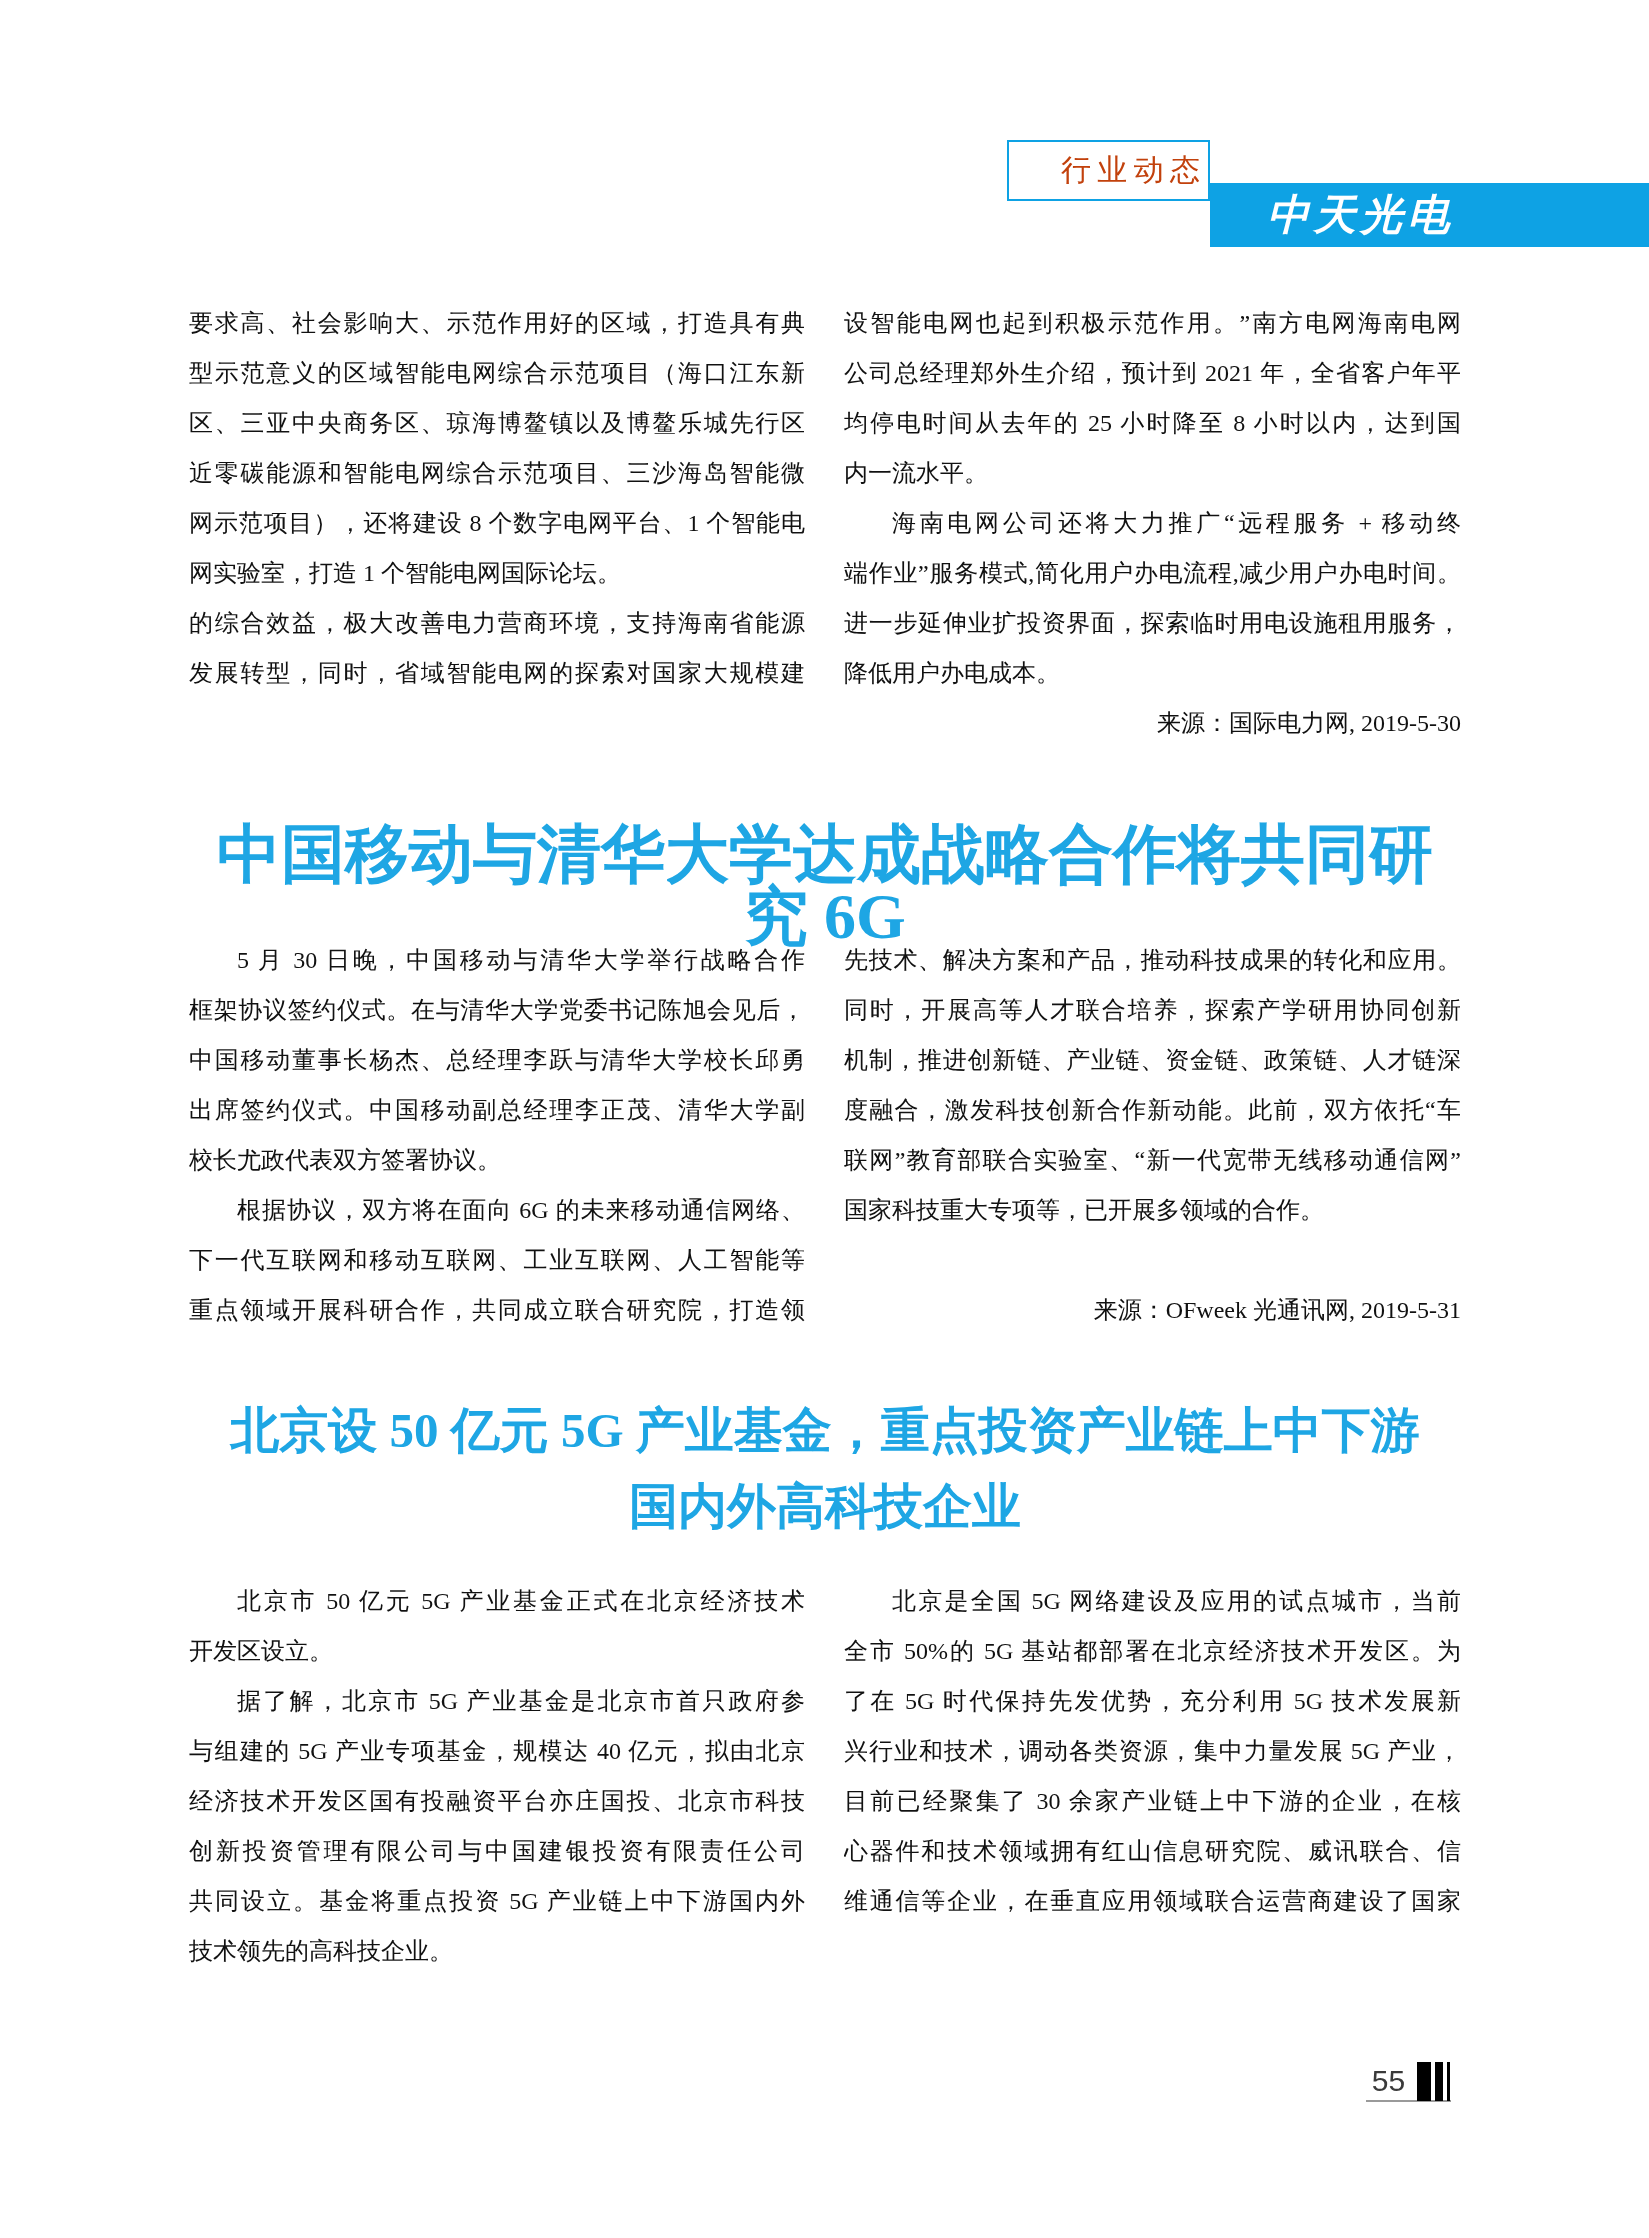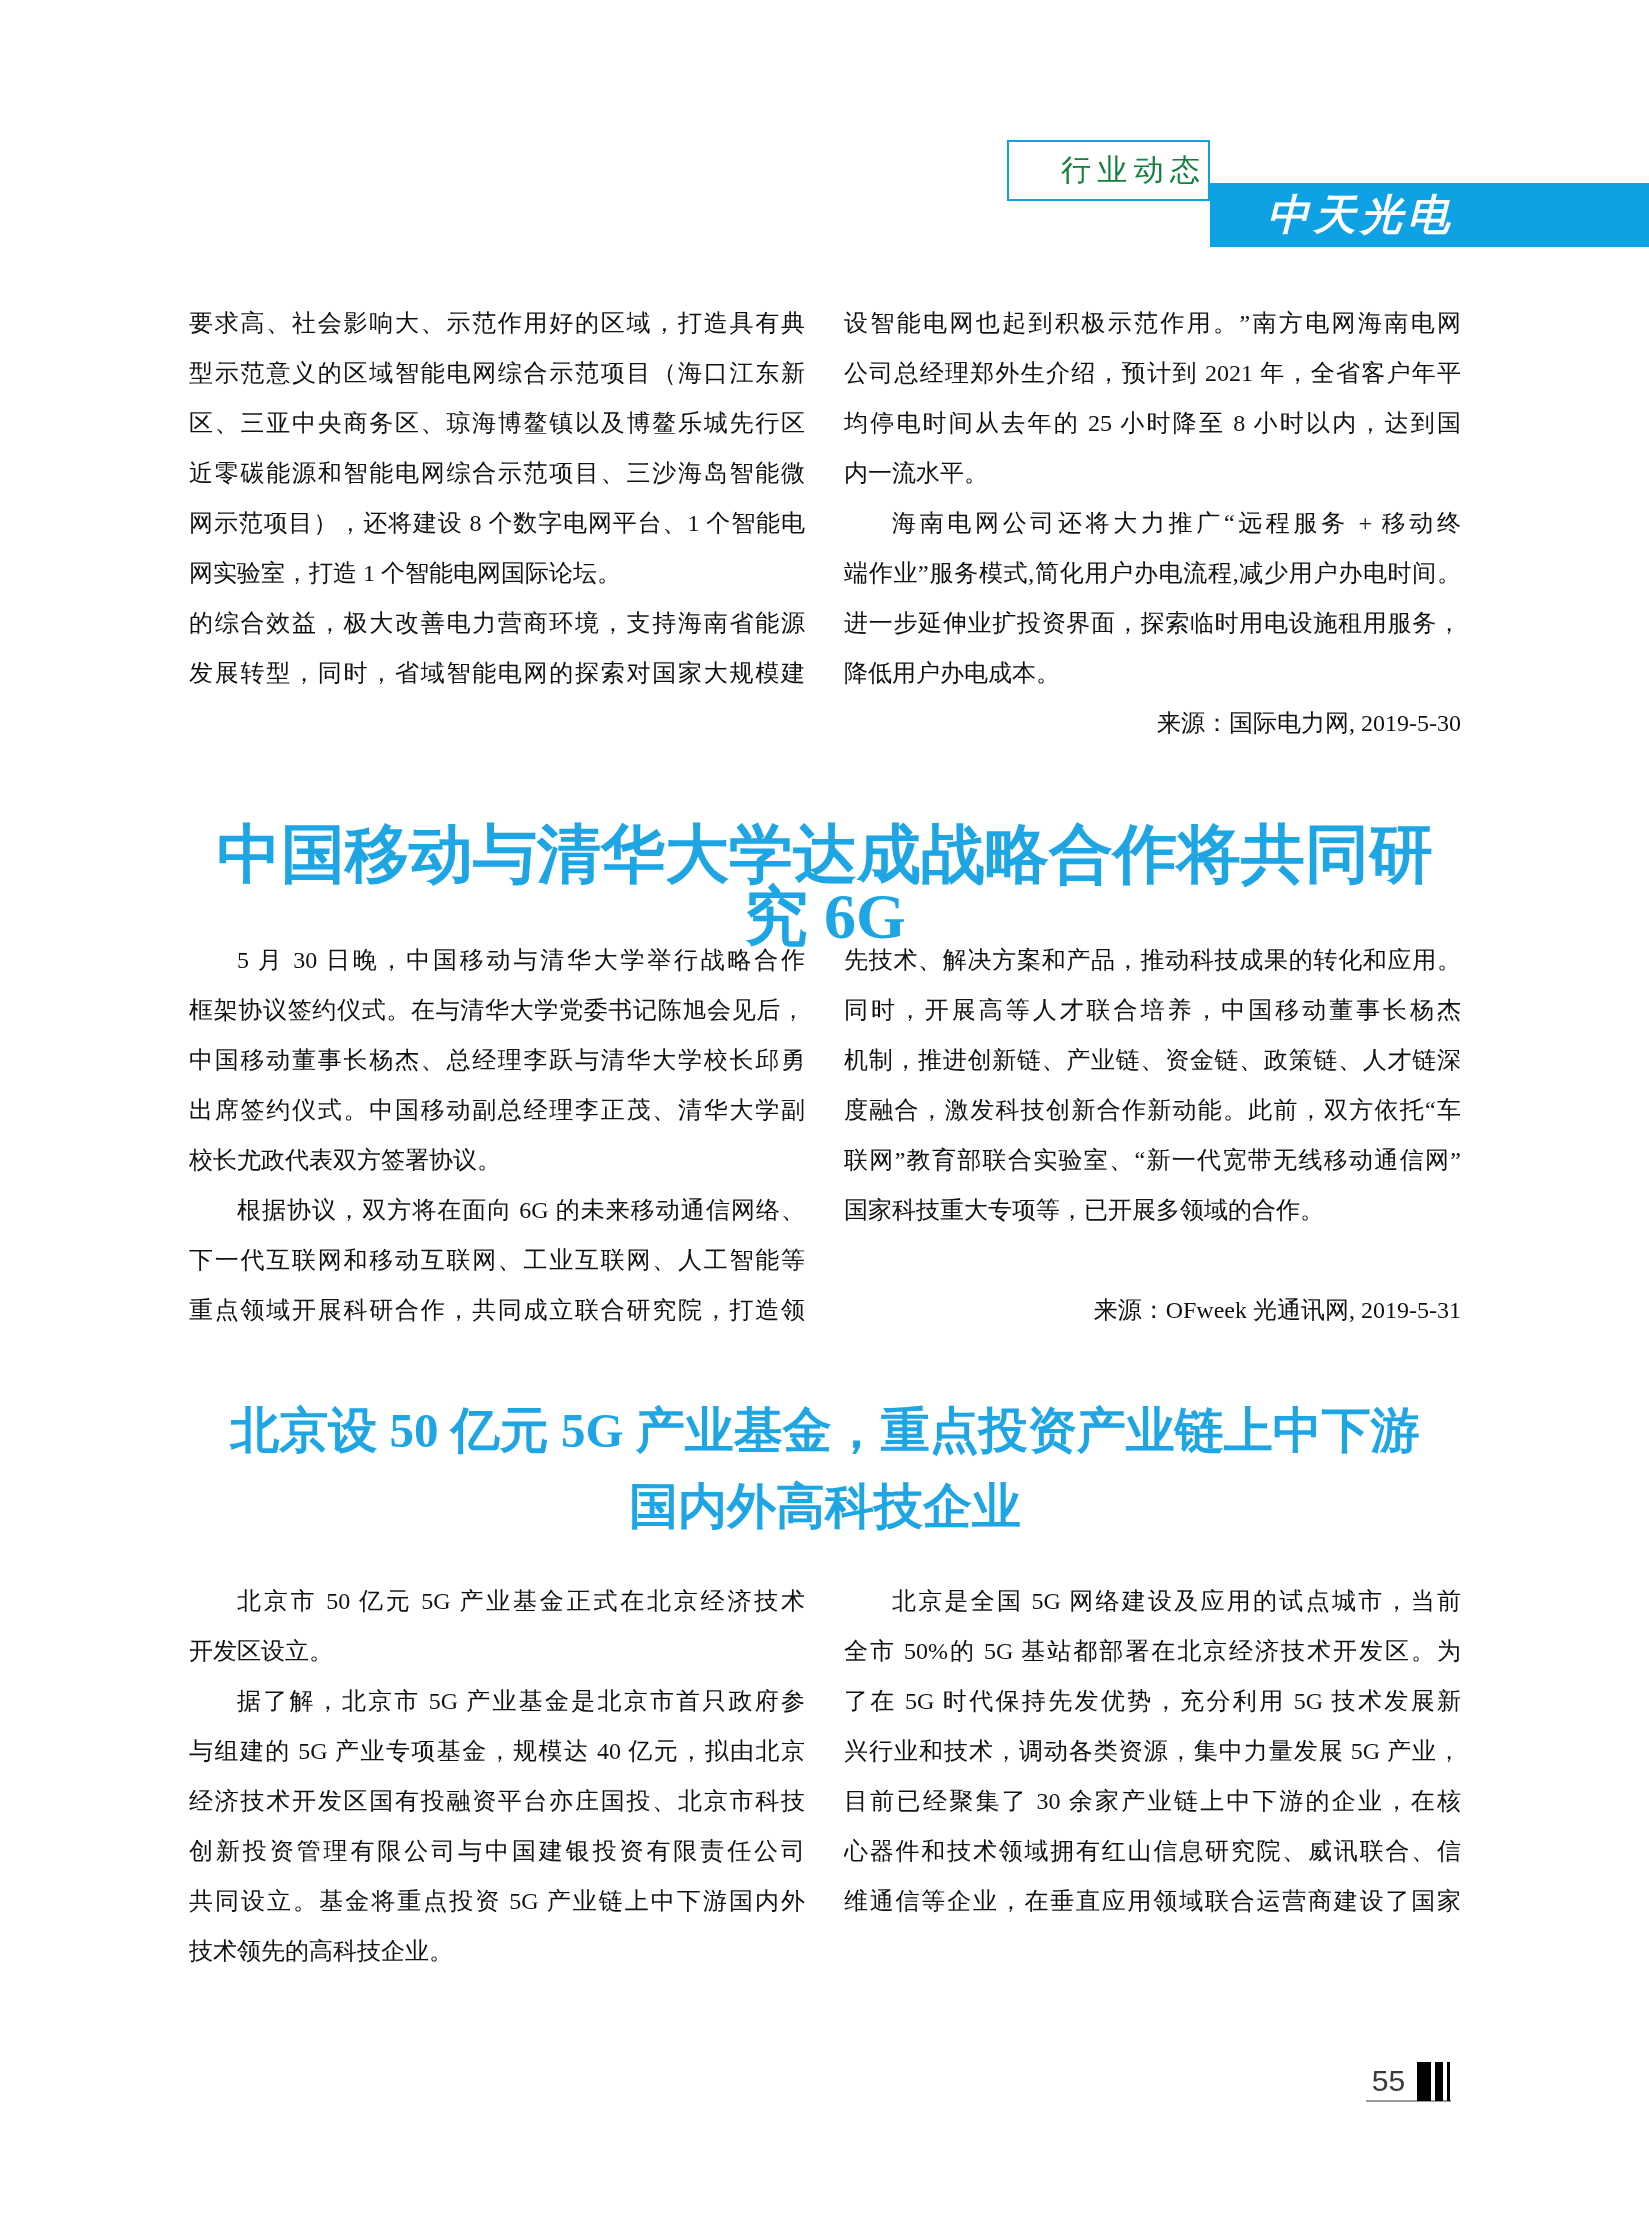--- a/index.html
+++ b/index.html
@@ -10,21 +10,21 @@
   }
 
   
   .header-badge {
     position:absolute; left:1007px; top:140px; width:203px; height:61px;
     box-sizing:border-box; border:2.4px solid #0ea2e4; background:#fff;
     display:flex; align-items:center; justify-content:center;
   }
   .header-badge span {
     font-family:"Liberation Sans","DejaVu Sans",sans-serif;
-    font-size:30px; color:#15803d; letter-spacing:6.4px; padding-left:6.4px;margin-left:44px;
+    font-size:30px; color:#c2410c; letter-spacing:6.4px; padding-left:6.4px;margin-left:44px;
   }
   .header-band {
     position:absolute; left:1210px; top:139px; width:440px; height:64px;
     background:#0ea2e4; display:flex; align-items:center;margin-top:44px;
   }
   .header-band span {
     font-family:"Liberation Sans","DejaVu Sans",sans-serif;
     font-weight:bold; font-style:italic; font-size:42px; color:#ffffff;
     padding-left:57px; letter-spacing:4.8px;
   }
@@ -120,21 +120,21 @@
         <div class="line fill">框架协议签约仪式。在与清华大学党委书记陈旭会见后，</div>
         <div class="line fill">中国移动董事长杨杰、总经理李跃与清华大学校长邱勇</div>
         <div class="line fill">出席签约仪式。中国移动副总经理李正茂、清华大学副</div>
         <div class="line">校长尤政代表双方签署协议。</div>
         <div class="line fill indent">根据协议，双方将在面向 6G 的未来移动通信网络、</div>
         <div class="line fill">下一代互联网和移动互联网、工业互联网、人工智能等</div>
         <div class="line fill">重点领域开展科研合作，共同成立联合研究院，打造领</div>
       </div>
     <div class="col col-right">
         <div class="line fill">先技术、解决方案和产品，推动科技成果的转化和应用。</div>
-        <div class="line fill">同时，开展高等人才联合培养，中国移动董事长杨杰</div>
+        <div class="line fill">同时，开展高等人才联合培养，探索产学研用协同创新</div>
         <div class="line fill">机制，推进创新链、产业链、资金链、政策链、人才链深</div>
         <div class="line fill">度融合，激发科技创新合作新动能。此前，双方依托“车</div>
         <div class="line fill">联网”教育部联合实验室、“新一代宽带无线移动通信网”</div>
         <div class="line">国家科技重大专项等，已开展多领域的合作。</div>
         <div class="line right gap">来源：OFweek 光通讯网, 2019-5-31</div>
       </div>
   </div>
 
   <div class="headline" id="headline2">
     <div>北京设 50 亿元 5G 产业基金，重点投资产业链上中下游</div>

